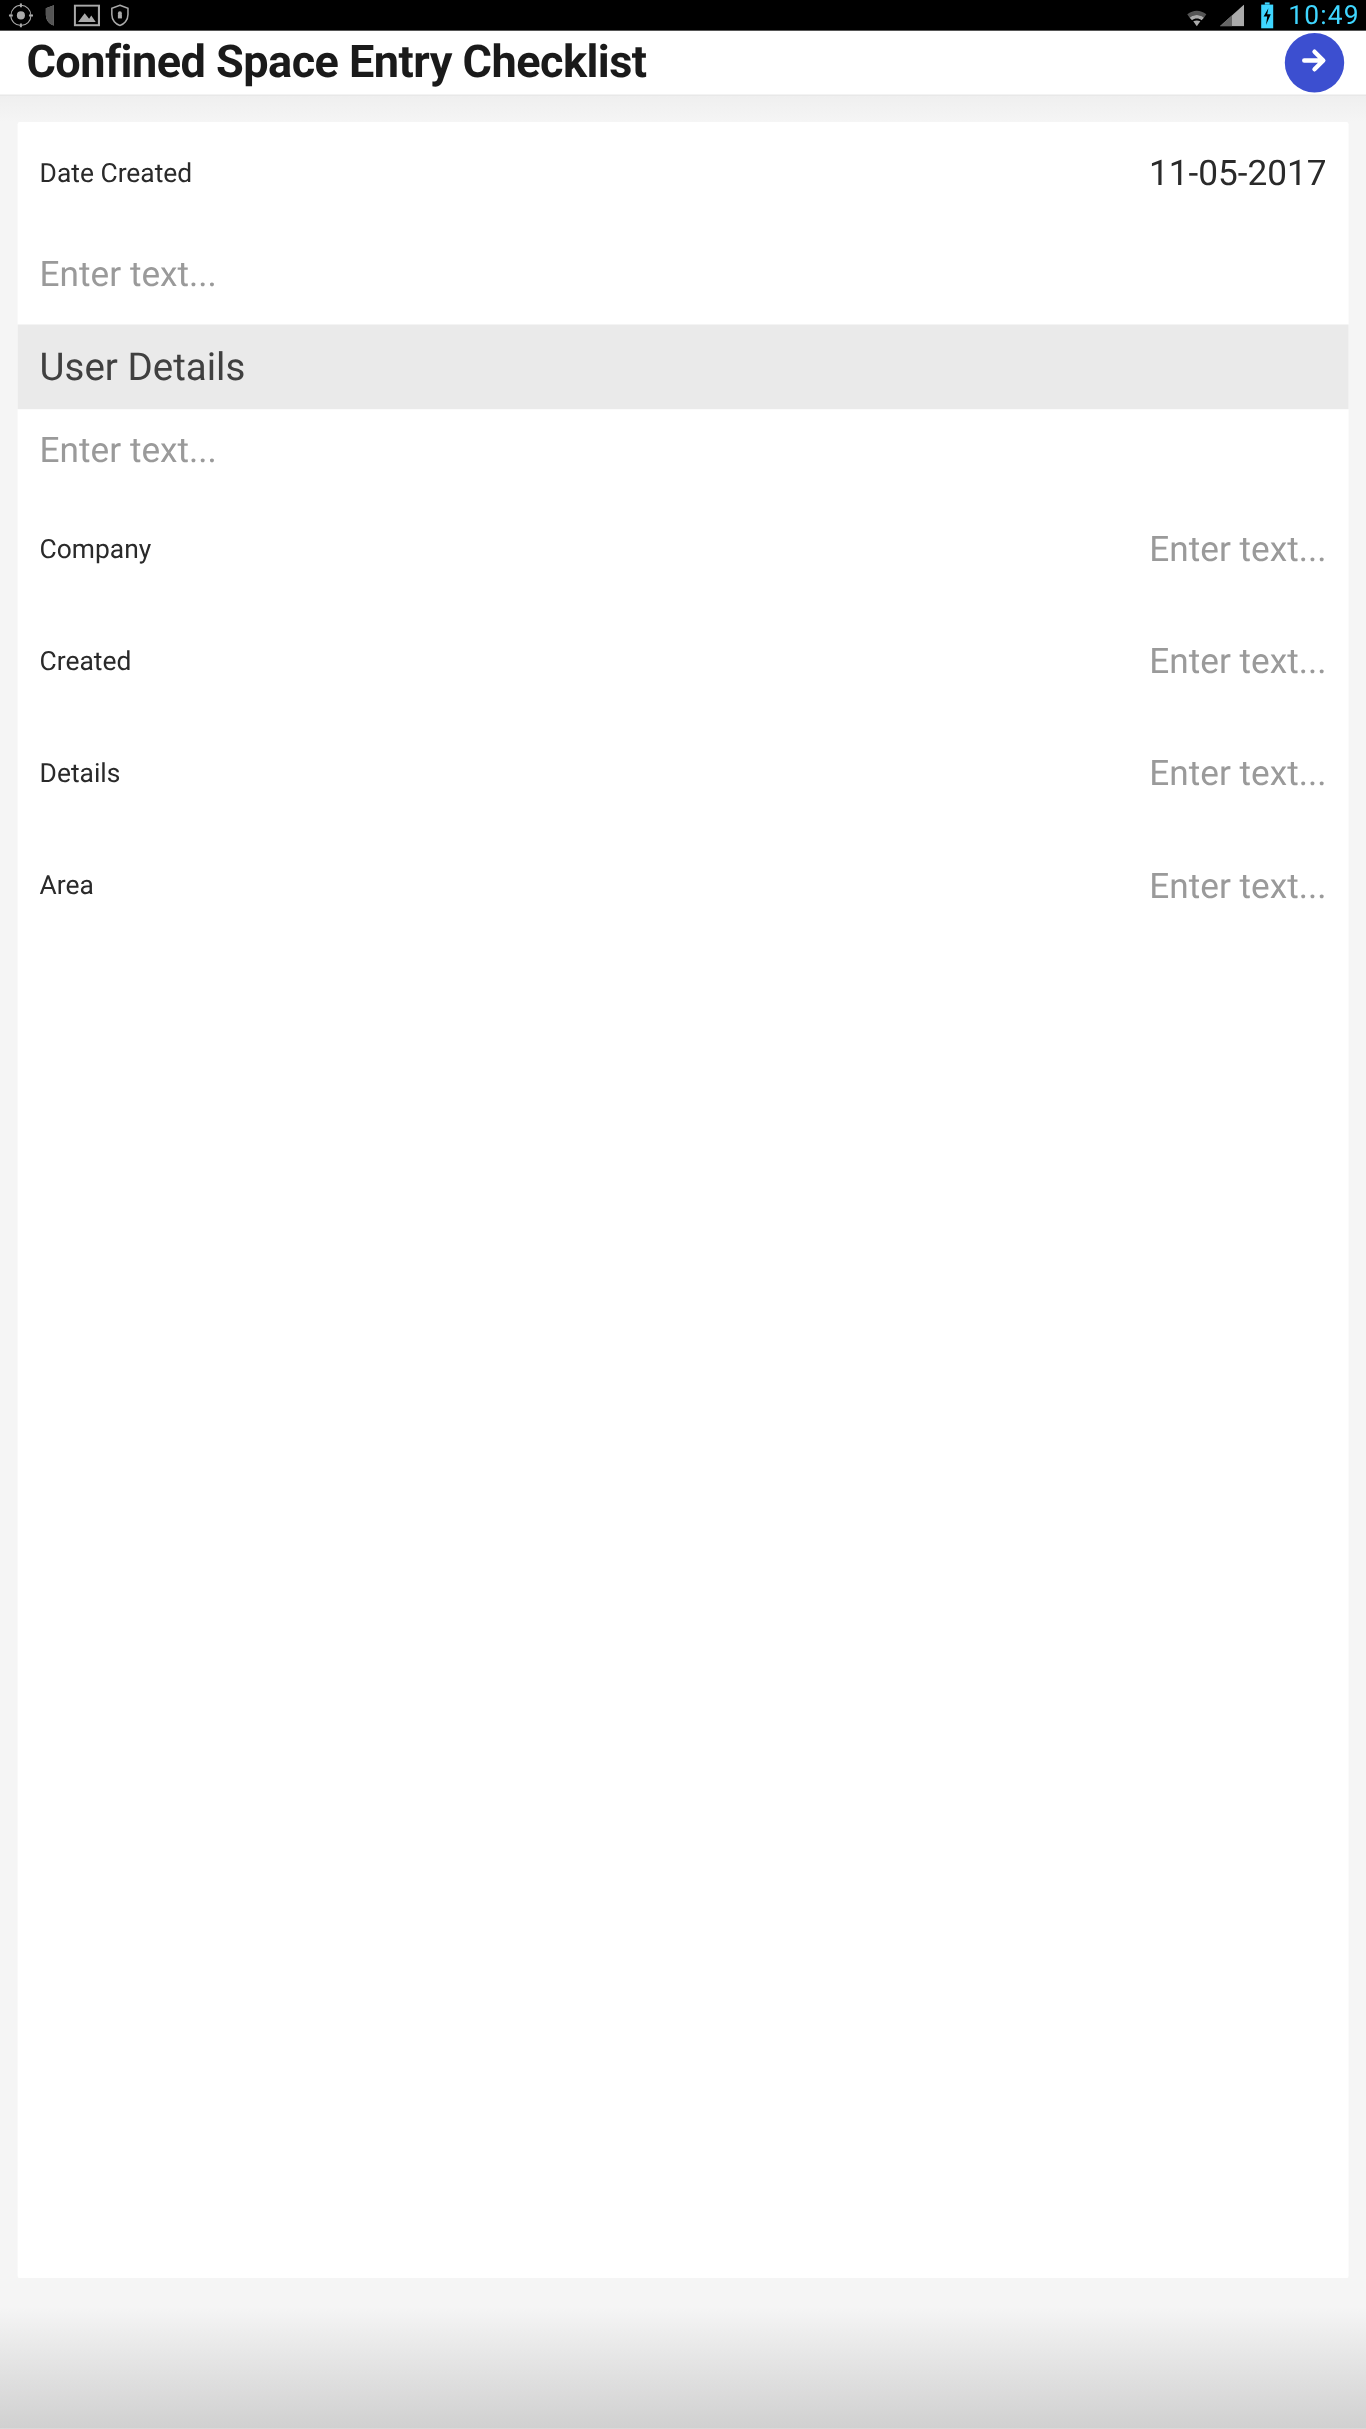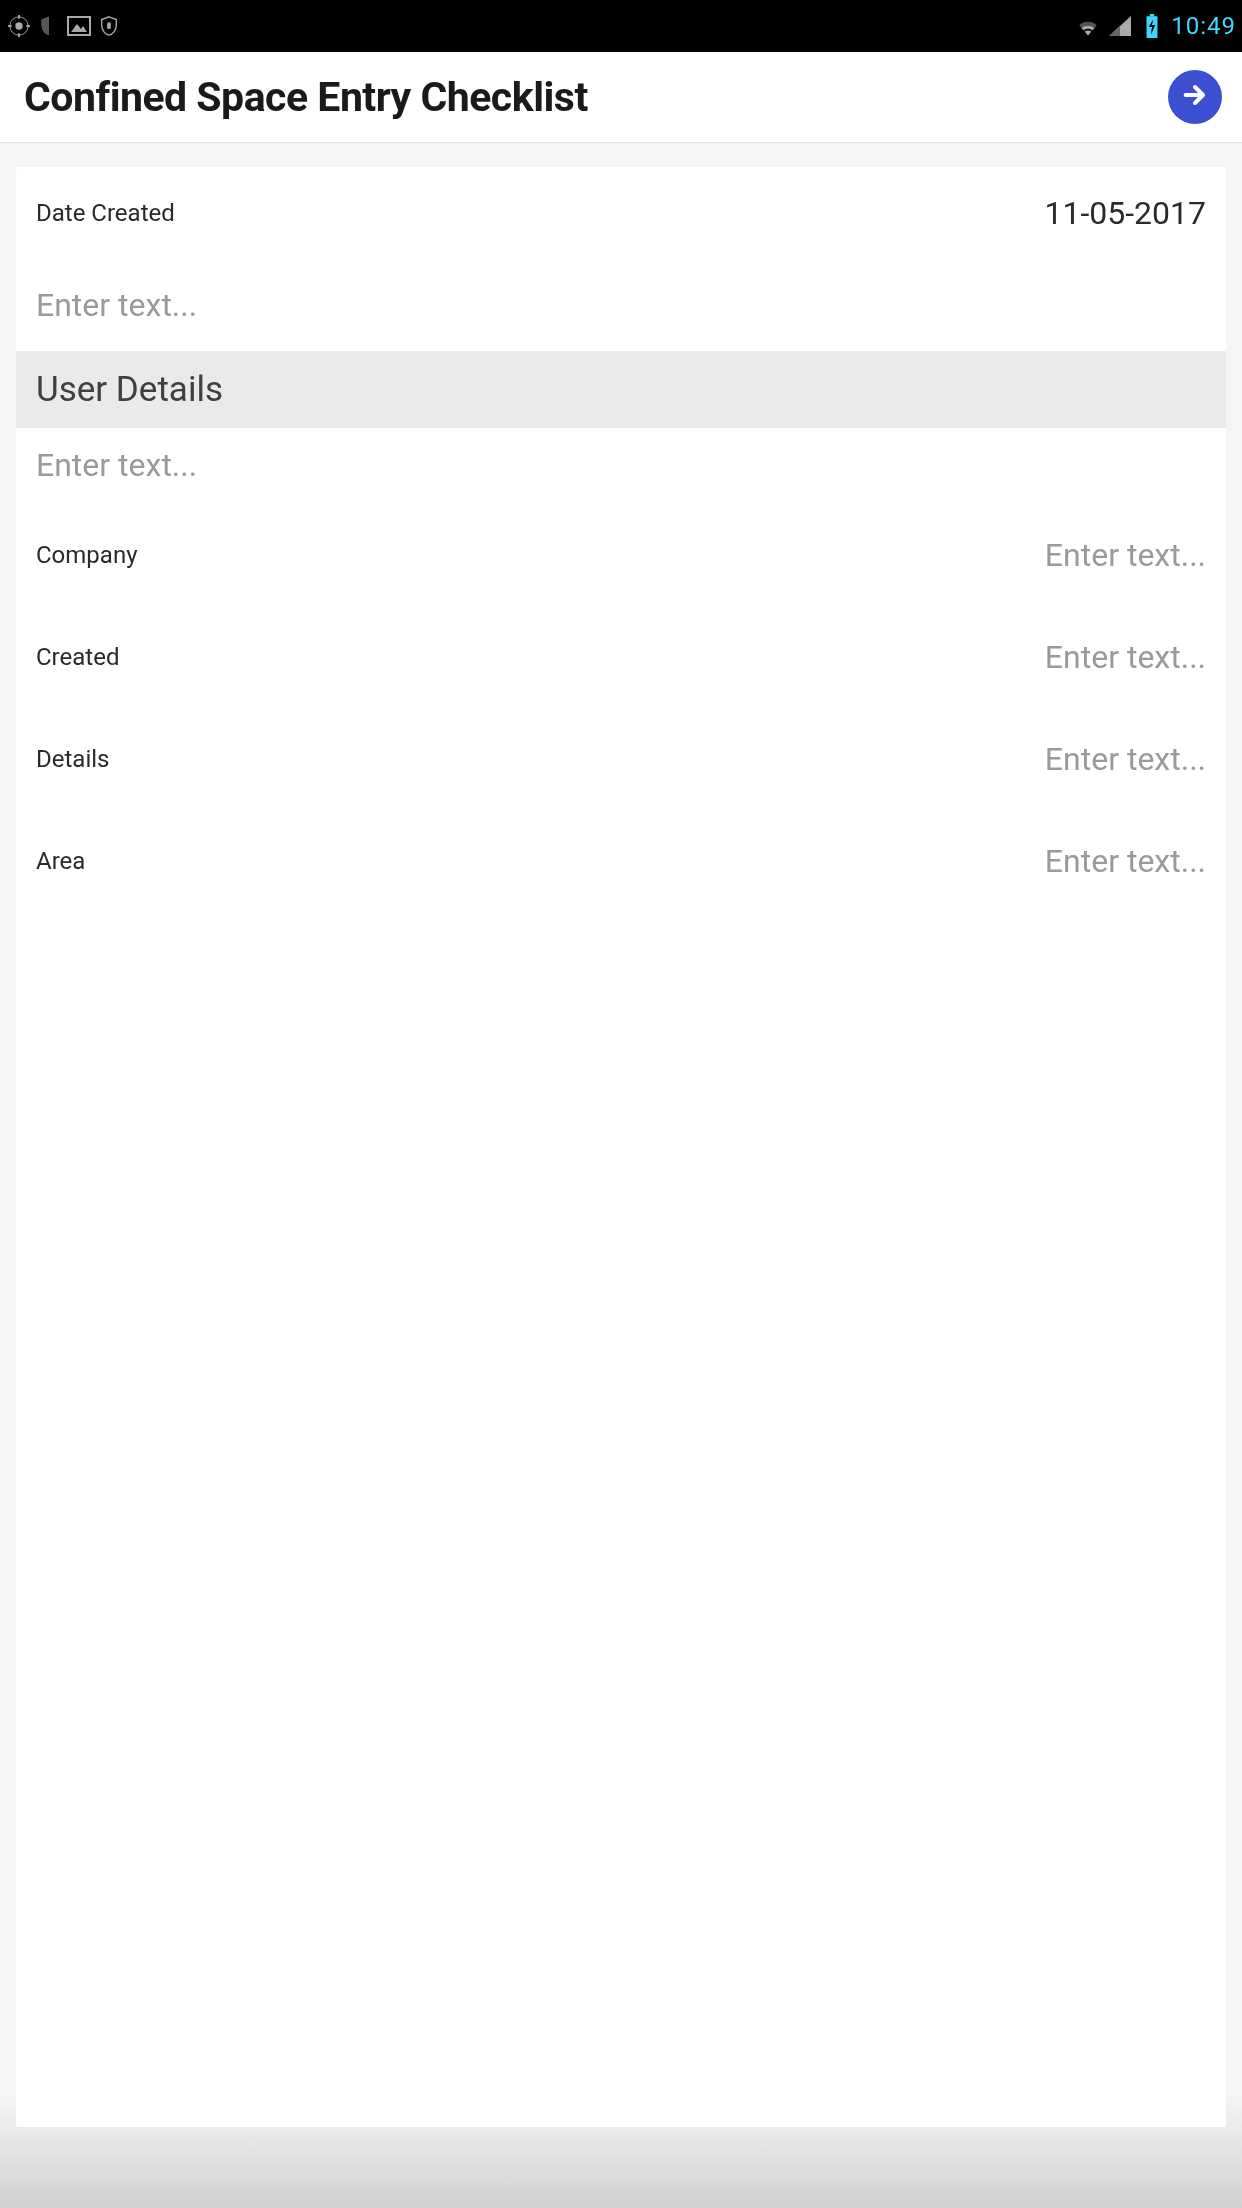--- a/index.html
+++ b/index.html
@@ -8,21 +8,21 @@
       box-sizing: border-box;
     }
     body {
       width: 1242px;
       height: 2208px;
       font-family: -apple-system, BlinkMacSystemFont, "Segoe UI", Roboto, sans-serif;
       background: linear-gradient(to bottom, #d8d8d8 0%, #f5f5f5 5%, #f5f5f5 95%, #d0d0d0 100%);
       overflow: hidden;
     }
     .status-bar {
-      height: 52px;
+      height: 28px;
       background: #000;
       display: flex;
       align-items: center;
       justify-content: space-between;
       padding: 0 6px;
       color: #aaa;
     }
     .status-left {
       display: flex;
       align-items: center;
@@ -40,21 +40,21 @@
       align-items: center;
       justify-content: center;
     }
     .status-time {
       color: #3fd6ff;
       font-size: 24px;
       font-weight: 400;
       letter-spacing: 1px;
     }
     .app-bar {
-      height: 91px;
+      height: 59px;
       background: #fff;
       display: flex;
       align-items: center;
       justify-content: space-between;
       padding: 0 20px 0 24px;
       border-bottom: 1px solid #e0e0e0;
     }
     .app-title {
       font-size: 41px;
       font-weight: 700;

